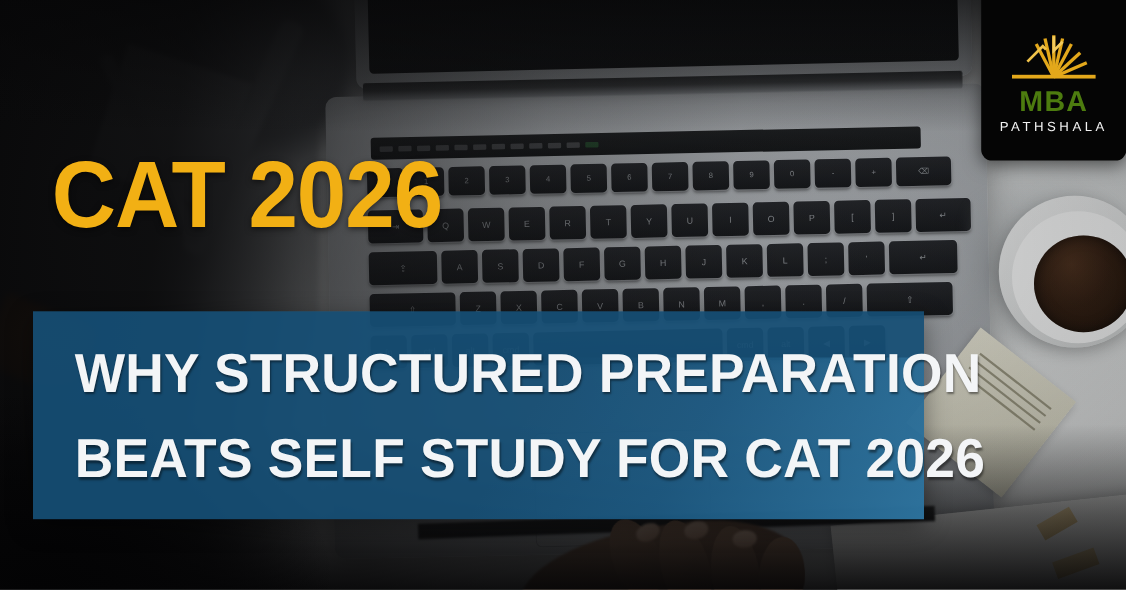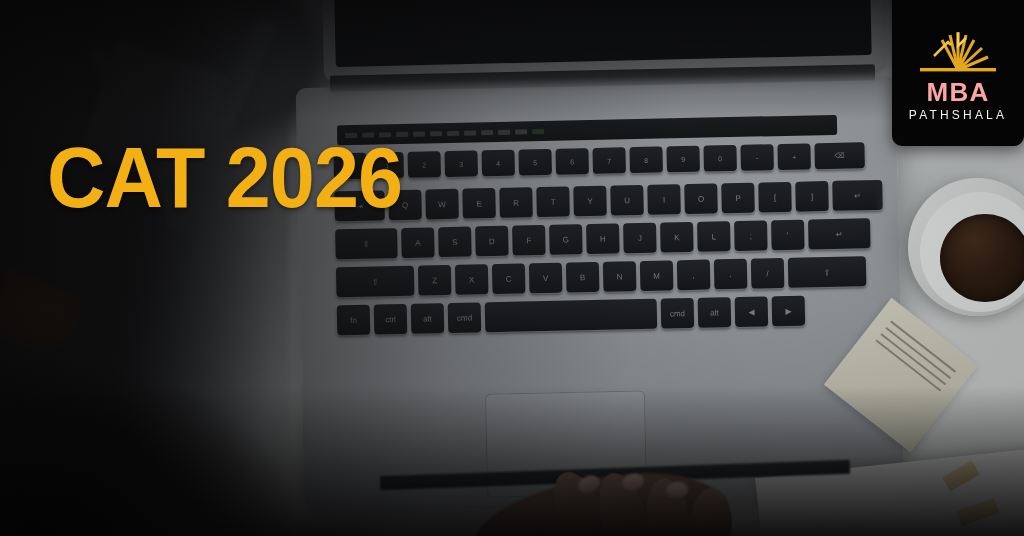--- a/index.html
+++ b/index.html
@@ -321,21 +321,21 @@
     align-items:center; justify-content:flex-end;
     padding-bottom:24px;
   }
   .logo-mark {
     position:relative;
     width:88px; height:46px;
     margin-bottom:7px;
   }
   .logo-mark svg { display:block; }
   .logo-mba {
-    color:#fca5a5; font-weight:bold;
+    color:#4d7c0f; font-weight:bold;
     font-size:26px; line-height:26px;
     letter-spacing:1.2px;
     font-family:"Liberation Sans", sans-serif;
   }
   .logo-path {
     color:#f2f2f2; font-weight:normal;
     font-size:12px; line-height:14px;
     letter-spacing:3.2px;
     margin-top:3px;
     font-family:"Liberation Sans", sans-serif;
@@ -473,20 +473,24 @@
     <div class="nail n3"></div>
 
     <div class="overlay"></div>
     <div class="overlay-top"></div>
     <div class="overlay-bottom"></div>
     <div class="overlay-bottom-left"></div>
   </div>
 
   <div class="kicker">CAT 2026</div>
 
+  <div class="headline-banner">
+    <div class="hl-line">WHY STRUCTURED PREPARATION</div>
+    <div class="hl-line">BEATS SELF STUDY FOR CAT 2026</div>
+  </div>
 
   <div class="logo-box">
     <div class="logo-mark">
       <svg width="88" height="46" viewBox="0 0 88 46">
         <g stroke="#E3A81B" stroke-width="3" stroke-linecap="butt" fill="none">
           <line x1="44" y1="44" x2="44" y2="6"></line>
           <line x1="44" y1="44" x2="36" y2="9"></line>
           <line x1="44" y1="44" x2="28" y2="14"></line>
           <line x1="44" y1="44" x2="52" y2="9"></line>
           <line x1="44" y1="44" x2="60" y2="14"></line>

